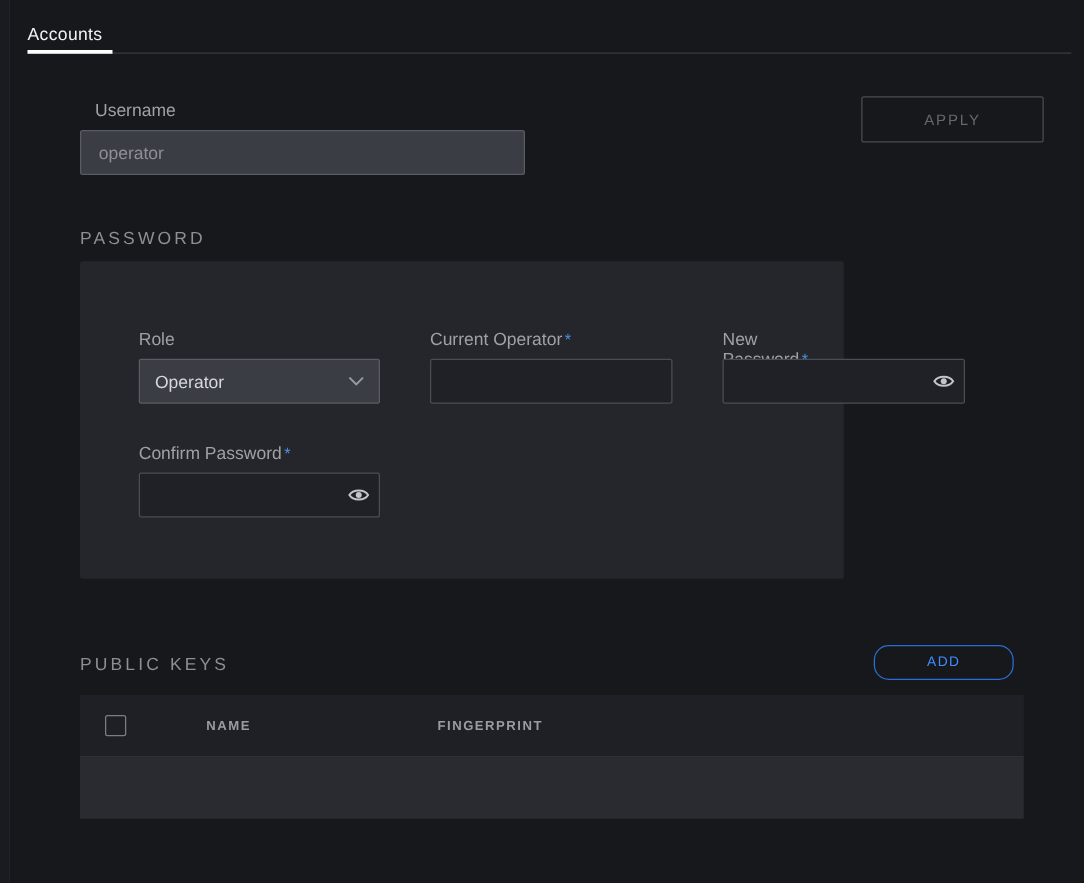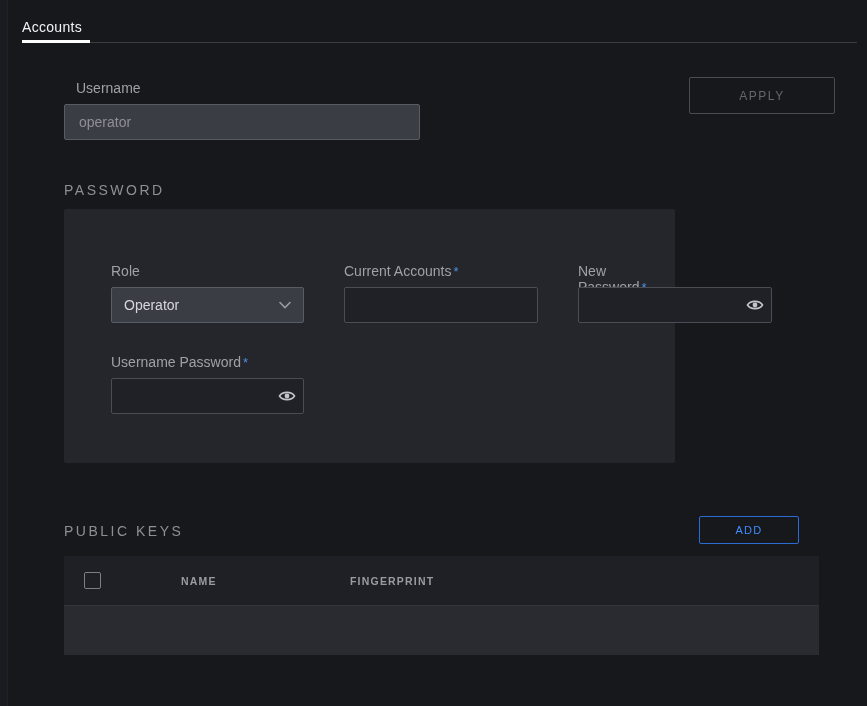--- a/index.html
+++ b/index.html
@@ -159,24 +159,24 @@
     align-items: center;
     justify-content: center;
     cursor: pointer;
     color: #c3c5ca;
     flex: none;
   }
   
   .btn-add {
     position: absolute;
     left: 699px; top: 516px;
-    width: 100px; height: 28px;
+    width: 112px; height: 28px;
     background: transparent;
     border: 1px solid #2b6cd4;
-    border-radius: 2px;
+    border-radius: 12px;
     color: #3f8cff;
     font-size: 11px;
     letter-spacing: 1.2px;
     font-family: "Liberation Sans", sans-serif;
     cursor: pointer;
   }
   .pk-table {
     position: absolute;
     left: 64px; top: 556px;
     width: 755px;
@@ -198,21 +198,21 @@
     background: transparent;
     cursor: pointer;
   }
   .pk-col {
     position: absolute;
     color: #9a9ca2;
     font-size: 10.5px;
     letter-spacing: 1.2px;
     font-weight: bold;
   }
-  .col-name { left: 80px; padding-left: 37px; }
+  .col-name { left: 64px; padding-left: 37px; }
   .col-fingerprint { left: 286px; }
   .pk-row-empty {
     height: 49px;
     background: #292b31;
   }
 </style>
 </head>
 <body>
 
 <div class="screen">
@@ -238,41 +238,41 @@
     <div class="select-role">
       <span>Operator</span>
       <span class="chevron">
         <svg width="12" height="8" viewBox="0 0 12 8">
             <path d="M1 1.5 L6 6.5 L11 1.5" fill="none" stroke="#9a9ca2" stroke-width="1.6" stroke-linecap="round"></path>
           </svg>
       </span>
     </div>
 
     <div class="card-label lbl-current">
-      <span>Current Accounts</span><span class="required">*</span>
+      <span>Current Operator</span><span class="required">*</span>
     </div>
     <div class="pw-input-wrap wrap-current">
       <input class="pw-input" type="password" value="" style="">
     </div>
 
     <div class="card-label lbl-new">
       <span>New Password</span><span class="required">*</span>
     </div>
     <div class="pw-input-wrap wrap-new">
       <input class="pw-input" type="password" value="" style="">
       <span class="eye-btn">
         <svg width="18" height="14" viewBox="0 0 18 14">
             <path d="M1.5 7 C4.5 2.2 13.5 2.2 16.5 7 C13.5 11.8 4.5 11.8 1.5 7 Z" fill="none" stroke="currentColor" stroke-width="1.6"></path>
             <circle cx="9" cy="7" r="2.4" fill="currentColor"></circle>
           </svg>
       </span>
     </div>
 
     <div class="card-label lbl-confirm">
-      <span>Username Password</span><span class="required">*</span>
+      <span>Confirm Password</span><span class="required">*</span>
     </div>
     <div class="pw-input-wrap wrap-confirm">
       <input class="pw-input" type="password" value="" style="">
       <span class="eye-btn">
         <svg width="18" height="14" viewBox="0 0 18 14">
             <path d="M1.5 7 C4.5 2.2 13.5 2.2 16.5 7 C13.5 11.8 4.5 11.8 1.5 7 Z" fill="none" stroke="currentColor" stroke-width="1.6"></path>
             <circle cx="9" cy="7" r="2.4" fill="currentColor"></circle>
           </svg>
       </span>
     </div>

